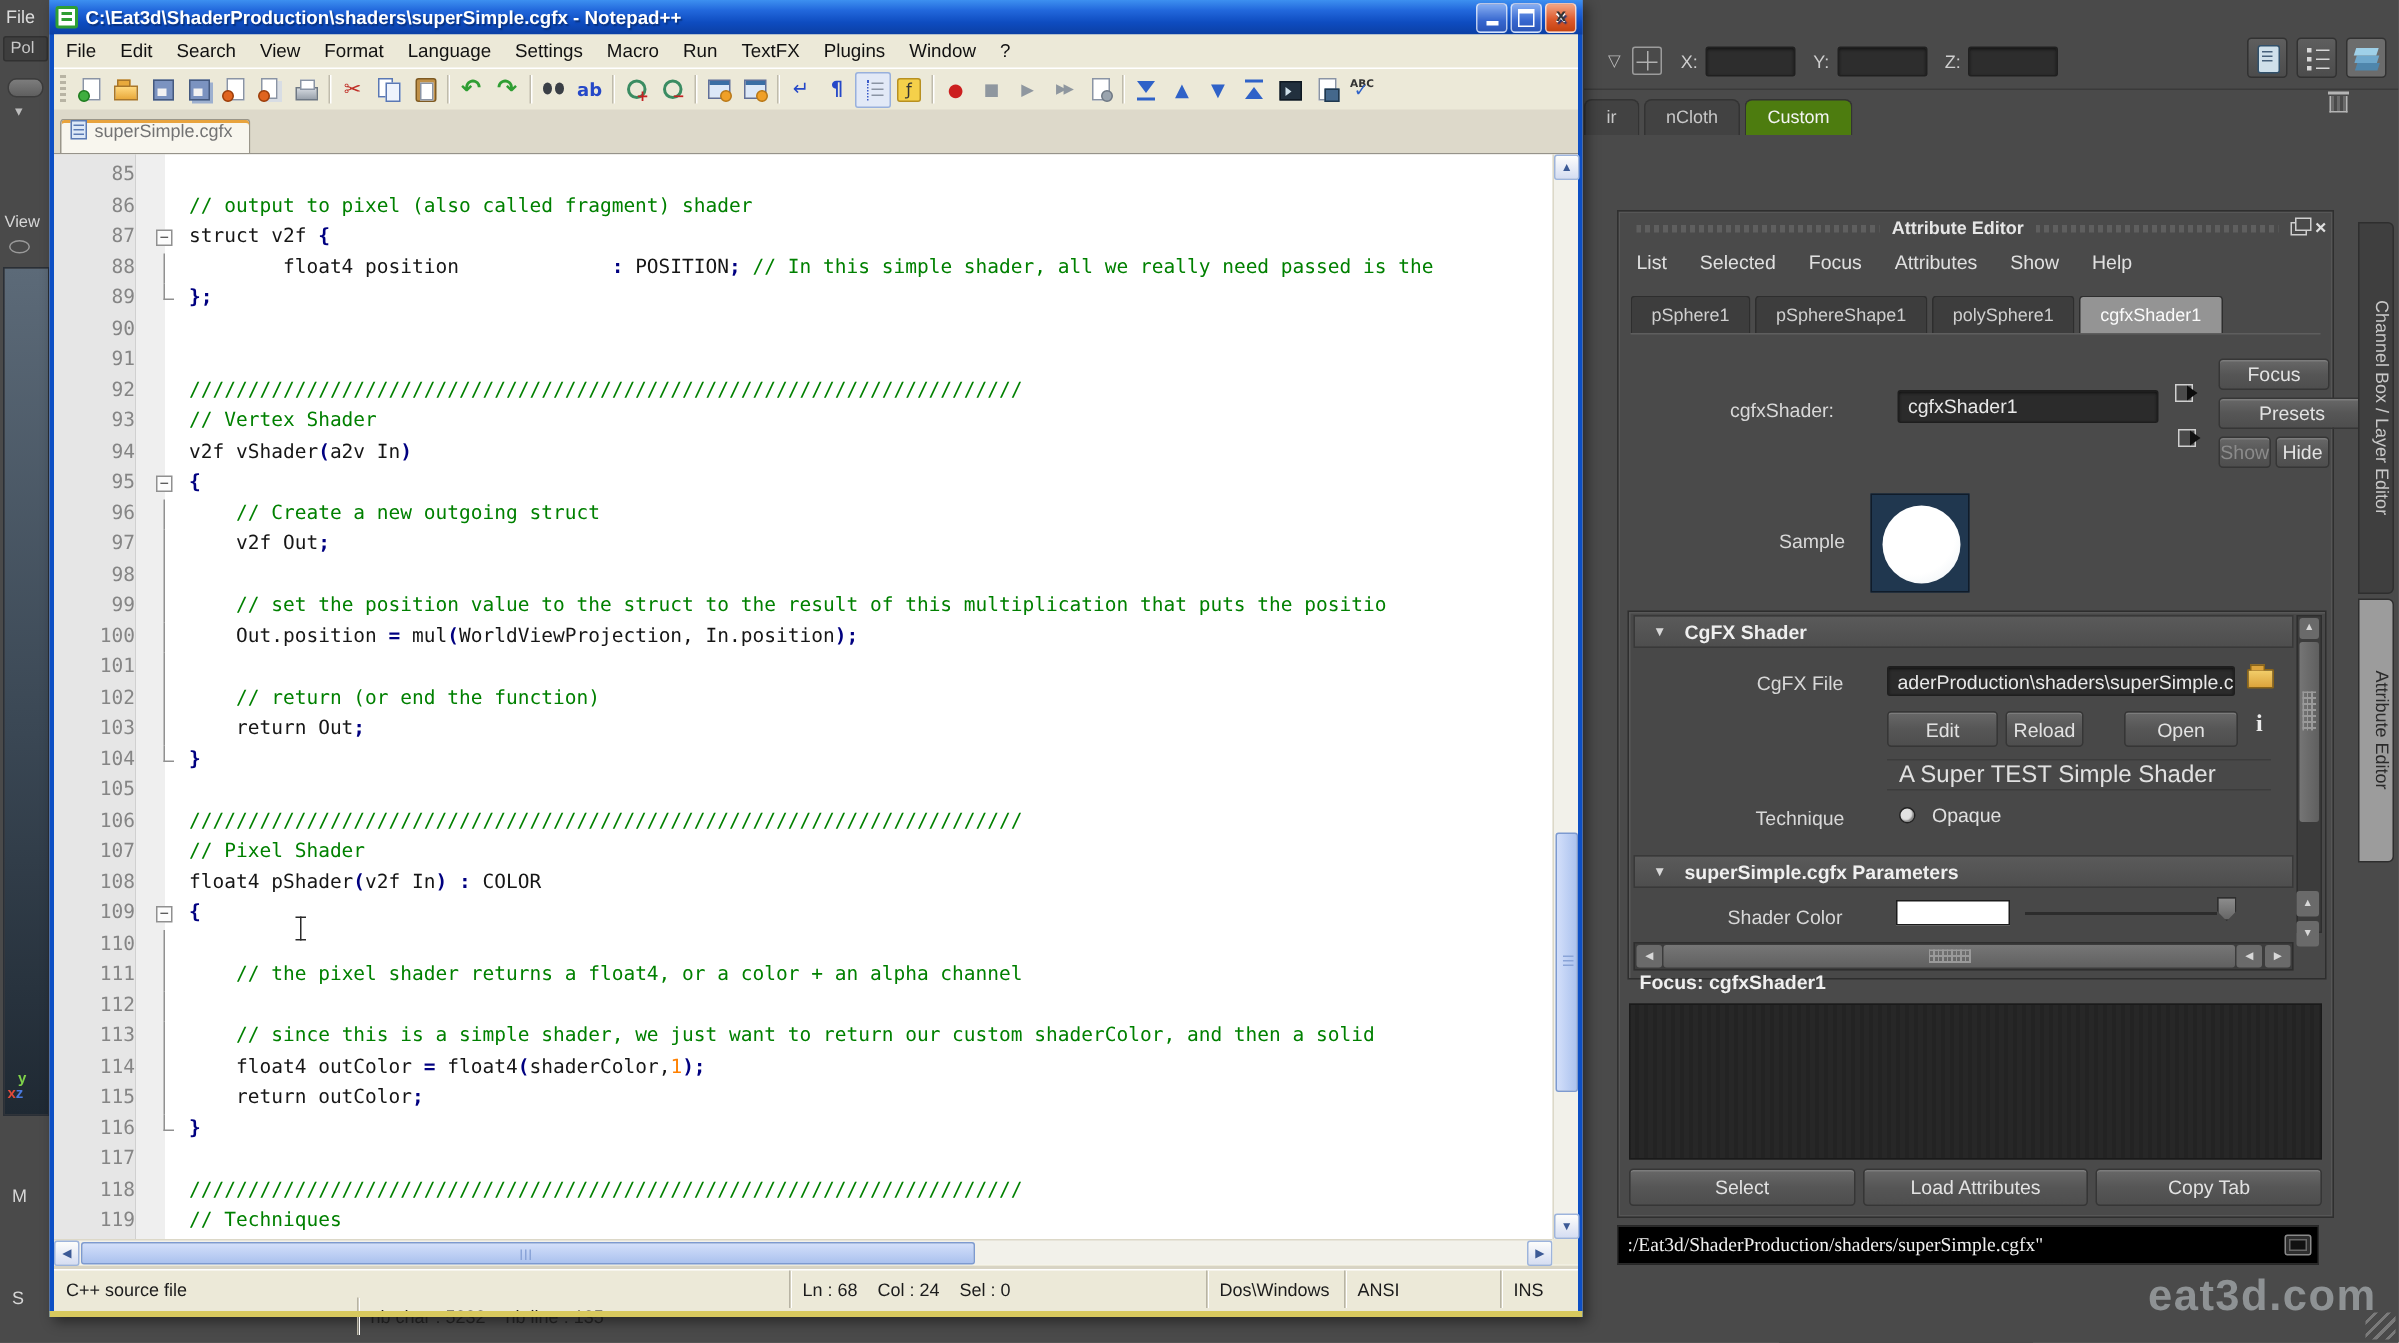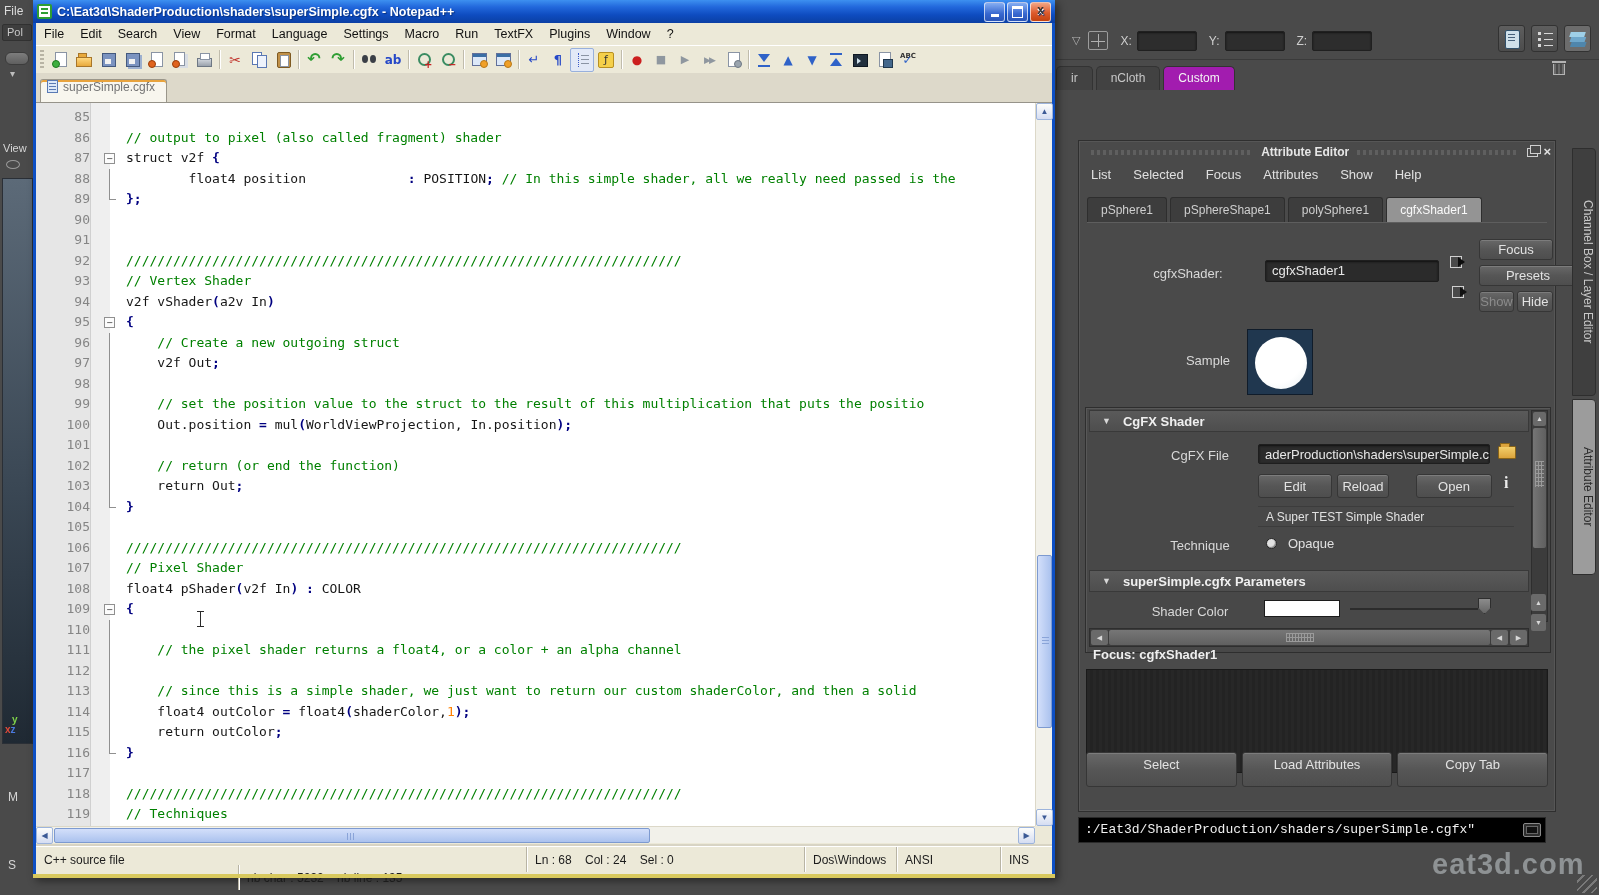--- a/index.html
+++ b/index.html
@@ -36,21 +36,21 @@
   .mt-ic.active{background:#6c6c6c;}
   .ic-clip::before{content:"";position:absolute;left:6px;top:4px;width:13px;height:17px;background:#cfe0ea;border:1px solid #31506a;border-radius:2px;}
   .ic-clip::after{content:"";position:absolute;left:9px;top:8px;width:7px;height:1px;background:#46607a;box-shadow:0 3px 0 #46607a,0 6px 0 #46607a;}
   .ic-sliders::before{content:"";position:absolute;left:6px;top:6px;width:3px;height:3px;background:#d8d8d8;box-shadow:0 6px 0 #d8d8d8,0 12px 0 #d8d8d8;}
   .ic-sliders::after{content:"";position:absolute;left:12px;top:7px;width:9px;height:1px;background:#d8d8d8;box-shadow:0 6px 0 #d8d8d8,0 12px 0 #d8d8d8;}
   .ic-layers::before{content:"";position:absolute;left:5px;top:6px;width:15px;height:5px;background:#9fd0e8;transform:skewX(-18deg);box-shadow:2px 5px 0 #6fa8cc,4px 10px 0 #4f86ac;}
 
   
   .maya-shelf{position:absolute;left:1056px;top:60px;width:543px;height:30px;display:flex;align-items:flex-end;}
   .shelf-tab{height:24px;background:#424242;border:1px solid #333;border-bottom:none;border-radius:5px 5px 0 0;color:#c8c8c8;font-size:12px;line-height:23px;padding:0 14px;margin-right:3px;}
-  .shelf-tab.active{background:#a21caf;color:#f4f4f4;}
+  .shelf-tab.active{background:#4d7c0f;color:#f4f4f4;}
   .trash-icon{position:absolute;right:34px;top:4px;width:12px;height:11px;border:1px solid #b4b4b4;border-top:none;background:repeating-linear-gradient(90deg,#6a6a6a 0 2px,#4a4a4a 2px 4px);}
   .trash-icon::before{content:"";position:absolute;left:-2px;top:-3px;width:14px;height:2px;background:#b4b4b4;}
 
   
   .ae-panel{position:absolute;left:1078px;top:140px;width:478px;height:672px;background:#4a4a4a;border:1px solid #2f2f2f;box-shadow:0 0 0 1px #565656 inset;}
   .ae-head{position:absolute;left:4px;right:4px;top:3px;height:16px;display:flex;align-items:center;color:#e6e6e6;font-size:12px;font-weight:bold;}
   .ae-head .dash{flex:1;height:5px;background:repeating-linear-gradient(90deg,#5f5f5f 0 3px,transparent 3px 6px);margin:0 8px;}
   .ae-float-icon{width:11px;height:9px;border:1px solid #cfcfcf;position:relative;margin-right:5px;}
   .ae-float-icon::before{content:"";position:absolute;left:2px;top:-4px;width:9px;height:7px;border:1px solid #cfcfcf;background:#4a4a4a;}
   .ae-close-icon{color:#e0e0e0;font-size:13px;font-weight:bold;line-height:12px;}
@@ -96,47 +96,47 @@
 
   .file-label{left:60px;top:40px;width:108px;}
   .file-input{position:absolute;left:172px;top:36px;width:232px;height:20px;}
   .folder-icon{position:absolute;left:412px;top:38px;width:18px;height:13px;background:linear-gradient(#f2ce6a,#dca43c);border:1px solid #8a6418;border-radius:1px;}
   .folder-icon::before{content:"";position:absolute;left:1px;top:-4px;width:8px;height:3px;background:#dca43c;border:1px solid #8a6418;border-bottom:none;}
   .cgfx-btn{position:absolute;top:66px;height:24px;line-height:23px;}
   .btn-edit{left:172px;width:74px;}
   .btn-reload{left:251px;width:52px;}
   .btn-open{left:330px;width:76px;}
   .info-icon{position:absolute;left:418px;top:66px;color:#ececec;font-family:"Liberation Serif",serif;font-weight:bold;font-size:16px;}
-  .desc-row{position:absolute;left:172px;right:36px;top:98px;height:21px;border-top:1px solid #3c3c3c;border-bottom:1px solid #3c3c3c;color:#e0e0e0;font-size:12px;line-height:20px;padding-left:8px;}
+  .desc-row{position:absolute;left:172px;right:36px;top:98px;height:21px;border-top:1px solid #3c3c3c;border-bottom:1px solid #3c3c3c;color:#e0e0e0;font-size:16px;line-height:20px;padding-left:8px;}
   .tech-label{left:60px;top:130px;width:108px;}
   .radio{position:absolute;left:180px;top:130px;width:11px;height:11px;border-radius:50%;background:#e2e2e2;border:1px solid #222;box-shadow:inset -1px -1px 1px #888;}
   .tech-value{position:absolute;left:202px;top:128px;color:#e0e0e0;font-size:13px;}
   .color-label{left:40px;top:196px;width:128px;}
   .color-swatch{position:absolute;left:178px;top:192px;width:76px;height:17px;background:#fff;border:1px solid #1c1c1c;}
   .slider-track{position:absolute;left:264px;top:200px;width:128px;height:2px;background:#2c2c2c;}
   .slider-handle{position:absolute;left:392px;top:190px;width:13px;height:16px;background:linear-gradient(#8c8c8c,#666);border:1px solid #2e2e2e;clip-path:polygon(0 0,100% 0,100% 58%,50% 100%,0 58%);}
   .ae-hsb{position:absolute;left:3px;right:21px;top:220px;height:19px;background:#3c3c3c;border:1px solid #2e2e2e;display:flex;align-items:center;}
   .ae-hsb .hb{width:17px;height:15px;background:#6a6a6a;border-radius:2px;color:#d8d8d8;font-size:7px;text-align:center;line-height:15px;margin:0 1px;flex:none;}
   .ae-hsb .htrack{flex:1;height:15px;background:linear-gradient(#767676,#606060);border-radius:2px;position:relative;}
   .ae-hsb .hgrip{position:absolute;left:50%;top:3px;width:28px;height:9px;margin-left:-14px;background:repeating-linear-gradient(#9a9a9a 0 1px,transparent 1px 4px),repeating-linear-gradient(90deg,#9a9a9a 0 1px,transparent 1px 3px);}
 
   .notes-label{position:absolute;left:14px;top:506px;color:#efefef;font-size:13px;font-weight:bold;}
   .notes-box{position:absolute;left:7px;right:7px;top:528px;height:104px;background:#242424;border:1px solid #1a1a1a;background-image:repeating-linear-gradient(90deg,#272727 0 3px,#232323 3px 6px);}
-  .ae-footer{position:absolute;left:7px;right:7px;top:611px;height:35px;display:flex;gap:5px;}
+  .ae-footer{position:absolute;left:7px;right:7px;top:638px;height:25px;display:flex;gap:5px;}
   .ae-footer .mbtn{flex:1;line-height:24px;}
 
   
   .side-tabs{position:absolute;left:1572px;top:148px;width:26px;}
   .vtab{writing-mode:vertical-rl;width:24px;background:#3f3f3f;border:1px solid #2e2e2e;color:#c8c8c8;font-size:12px;padding:12px 0;text-align:center;margin-bottom:3px;border-radius:0 4px 4px 0;}
   .vtab.active{background:#9c9c9c;color:#2a2a2a;}
   .vtab1{height:248px;}
   .vtab2{height:176px;}
 
   
-  .cmdline{position:absolute;left:1078px;top:817px;width:468px;height:26px;background:#000;border:1px solid #2a2a2a;color:#f0f0f0;font-family:Liberation Mono, monospace;font-size:13px;line-height:24px;padding-left:6px;white-space:nowrap;overflow:hidden;}
+  .cmdline{position:absolute;left:1078px;top:817px;width:468px;height:26px;background:#000;border:1px solid #2a2a2a;color:#f0f0f0;font-family:Liberation Serif, serif;font-size:13px;line-height:24px;padding-left:6px;white-space:nowrap;overflow:hidden;}
   .cmd-icon{position:absolute;right:4px;top:5px;width:18px;height:14px;background:#2e2e2e;border:1px solid #8a8a8a;border-radius:2px;}
   .cmd-icon::before{content:"";position:absolute;left:2px;top:2px;right:2px;height:6px;background:#111;border:1px solid #666;}
   .watermark{position:absolute;left:1432px;top:848px;color:#8e9294;font-size:29px;font-weight:bold;letter-spacing:1px;font-family:"Liberation Sans",sans-serif;}
   .corner-grip{position:absolute;right:2px;bottom:2px;width:20px;height:18px;background:repeating-linear-gradient(135deg,transparent 0 4px,#7a7a7a 4px 6px);}
 
   
   .npp{position:absolute;left:33px;top:0;width:1022px;height:878px;background:#ece9d8;border:3px solid #0d4fc4;border-top:none;box-shadow:3px 3px 8px rgba(0,0,0,.45);}
   .npp-title{position:absolute;left:-3px;right:-3px;top:0;height:23px;background:linear-gradient(#3d90f0,#2268dc 30%,#0e4cc0 65%,#0b3fa4);display:flex;align-items:center;padding:0 4px;color:#fff;font-weight:bold;font-size:12.5px;text-shadow:1px 1px 1px #08307c;}
   .npp-appicon{width:15px;height:15px;background:#fff;border:2px solid #2f9e33;border-radius:2px;margin-right:5px;position:relative;flex:none;}
   .npp-appicon::after{content:"";position:absolute;left:2px;top:2px;width:7px;height:2px;background:#2f9e33;box-shadow:0 4px 0 #2f9e33;}

